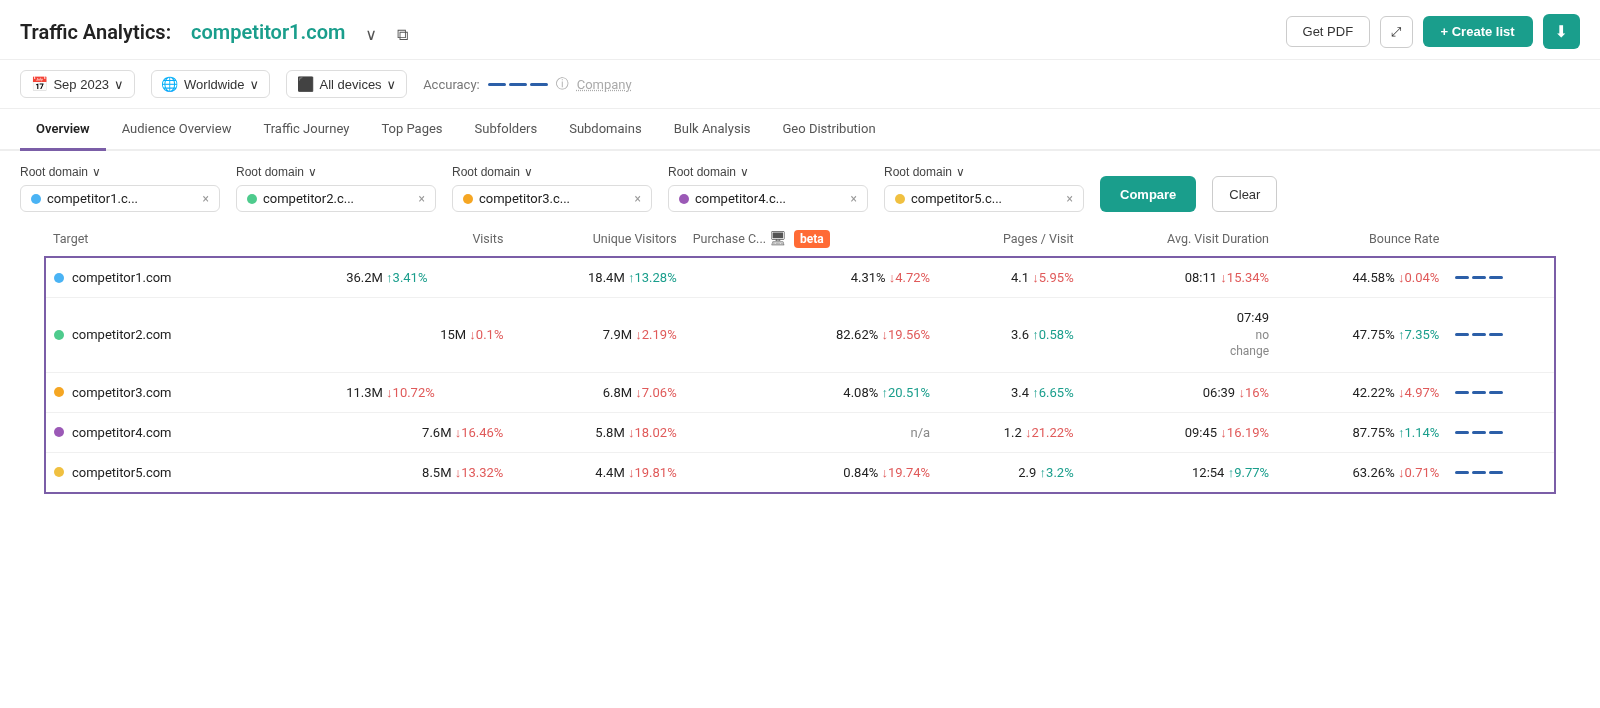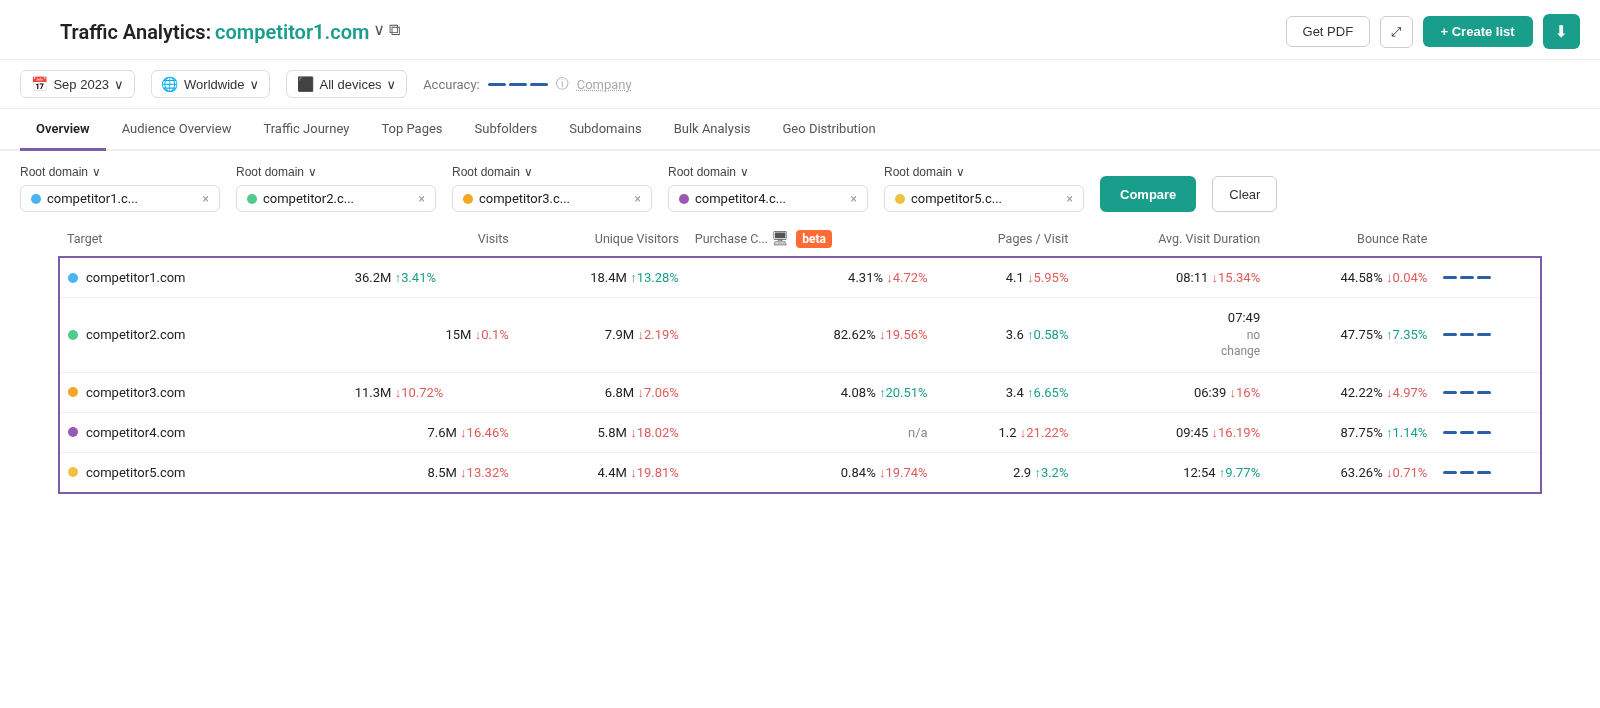--- a/index.html
+++ b/index.html
@@ -14,23 +14,22 @@
 
     .top-bar {
       display: flex;
       align-items: center;
       justify-content: space-between;
       padding: 14px 20px 10px 20px;
       border-bottom: 1px solid #eee;
     }
     .title-area {
       display: flex;
-      align-items: flex-start;
-      gap: 4px;
-      margin-left: 40px;
+      align-items: flex-end;
+      gap: 20px;
     }
     .title-text {
       font-size: 20px;
       font-weight: 600;
       color: #222;
     }
     .title-link {
       font-size: 20px;
       font-weight: 600;
       color: #1a9e8c;
@@ -218,21 +217,21 @@
     }
 
     .data-table {
       width: 100%;
       border-collapse: collapse;
       padding: 0 20px;
       margin: 0 20px;
       width: calc(100% - 40px);
     }
     .table-wrap {
-      padding: 0 38px;
+      padding: 0 24px;
     }
     .data-table th {
       text-align: left;
       font-weight: 400;
       color: #666;
       font-size: 12.5px;
       padding: 10px 8px 10px 8px;
       border-bottom: 1px solid #eee;
     }
     .data-table td {

